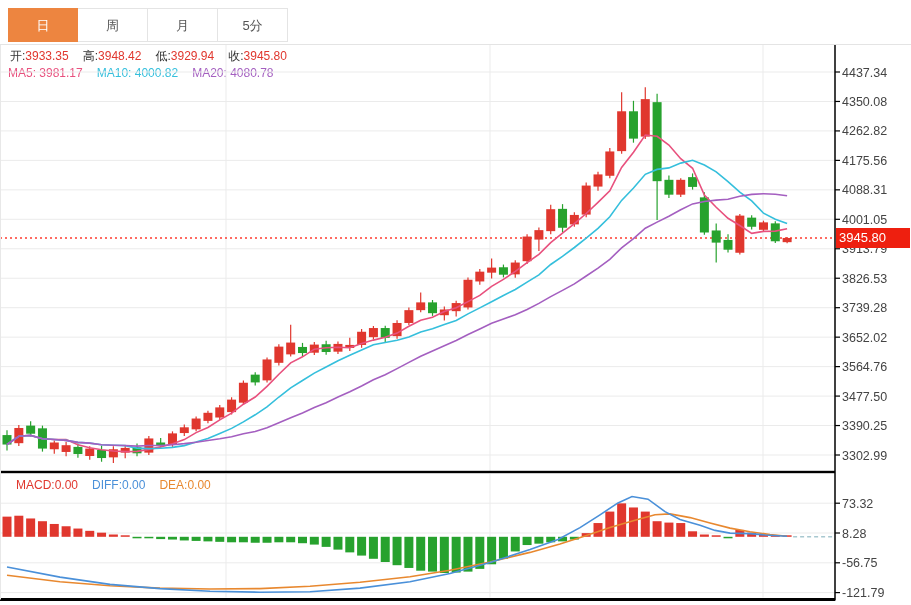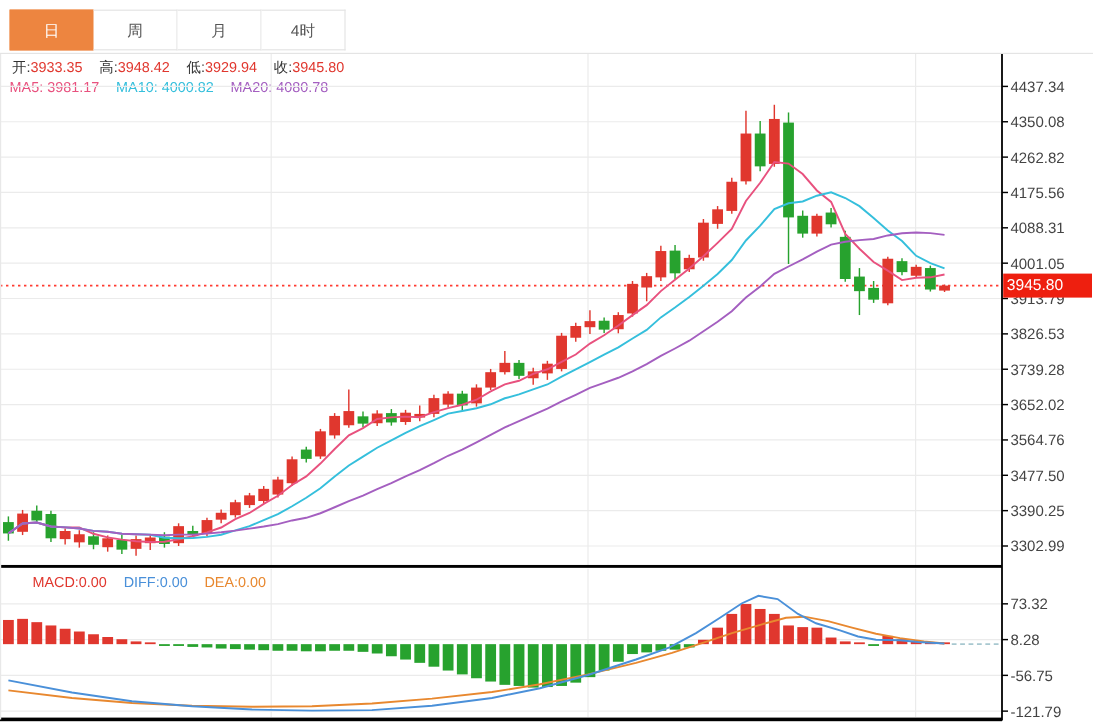--- a/index.html
+++ b/index.html
@@ -9,34 +9,34 @@
   .tab{width:70px;height:34px;line-height:34px;text-align:center;font-size:13px;color:#555;
        background:#fff;border:1px solid #e4e4e4;border-left:none;cursor:pointer;box-sizing:border-box;}
   .tab:first-child{border-left:1px solid #e4e4e4;}
   .tab.selected{background:#ED8540;color:#fff;border-color:#ED8540;}
   .tab-underline{position:absolute;left:0;top:44px;width:911px;height:1px;background:#e4e4e4;}
   .legend{position:absolute;font-size:12px;white-space:nowrap;}
   .legend .li{margin-right:14px;}
   .legend .lbl{color:#333;}
   #ohlc-legend{left:10px;top:48px;}
   #ma-legend{left:8px;top:66px;}
-  #macd-legend{left:27px;top:478px;}
+  #macd-legend{left:16px;top:478px;}
   #chart{position:absolute;left:0;top:0;width:911px;height:605px;}
   .price-tag{position:absolute;left:836px;width:74px;height:20px;background:#EE1F0F;color:#fff;
              font-size:13px;line-height:20px;padding-left:3px;box-sizing:border-box;z-index:5;}
 </style>
 </head>
 <body>
 
 <div class="stage">
   <div class="tabbar" id="tabbar">
       <div class="tab selected">日</div>
       <div class="tab">周</div>
       <div class="tab">月</div>
-      <div class="tab">4时</div>
+      <div class="tab">5分</div>
     </div>
   <div class="tab-underline"></div>
   <div class="legend" id="ohlc-legend"><span class="li"><span class="lbl">开:</span><span style="color: rgb(224, 55, 46);">3933.35</span></span><span class="li"><span class="lbl">高:</span><span style="color: rgb(224, 55, 46);">3948.42</span></span><span class="li"><span class="lbl">低:</span><span style="color: rgb(224, 55, 46);">3929.94</span></span><span class="li"><span class="lbl">收:</span><span style="color: rgb(224, 55, 46);">3945.80</span></span></div>
   <div class="legend" id="ma-legend"><span class="li"><span class="lbl" style="color: rgb(232, 81, 126);">MA5: </span><span style="color: rgb(232, 81, 126);">3981.17</span></span><span class="li"><span class="lbl" style="color: rgb(53, 191, 220);">MA10: </span><span style="color: rgb(53, 191, 220);">4000.82</span></span><span class="li"><span class="lbl" style="color: rgb(164, 95, 192);">MA20: </span><span style="color: rgb(164, 95, 192);">4080.78</span></span></div>
   <div class="legend" id="macd-legend"><span class="li"><span class="lbl" style="color: rgb(224, 55, 46);">MACD:</span><span style="color: rgb(224, 55, 46);">0.00</span></span><span class="li"><span class="lbl" style="color: rgb(74, 144, 217);">DIFF:</span><span style="color: rgb(74, 144, 217);">0.00</span></span><span class="li"><span class="lbl" style="color: rgb(232, 136, 47);">DEA:</span><span style="color: rgb(232, 136, 47);">0.00</span></span></div>
   <svg id="chart" xmlns="http://www.w3.org/2000/svg" viewBox="0 0 911 605">
       <g>
         <line x1="0" y1="72" x2="835" y2="72" stroke="#ebebeb" stroke-width="1"></line>
         <line x1="0" y1="101.46231762683482" x2="835" y2="101.46231762683482" stroke="#ebebeb" stroke-width="1"></line>
         <line x1="0" y1="130.92463525366963" x2="835" y2="130.92463525366963" stroke="#ebebeb" stroke-width="1"></line>

